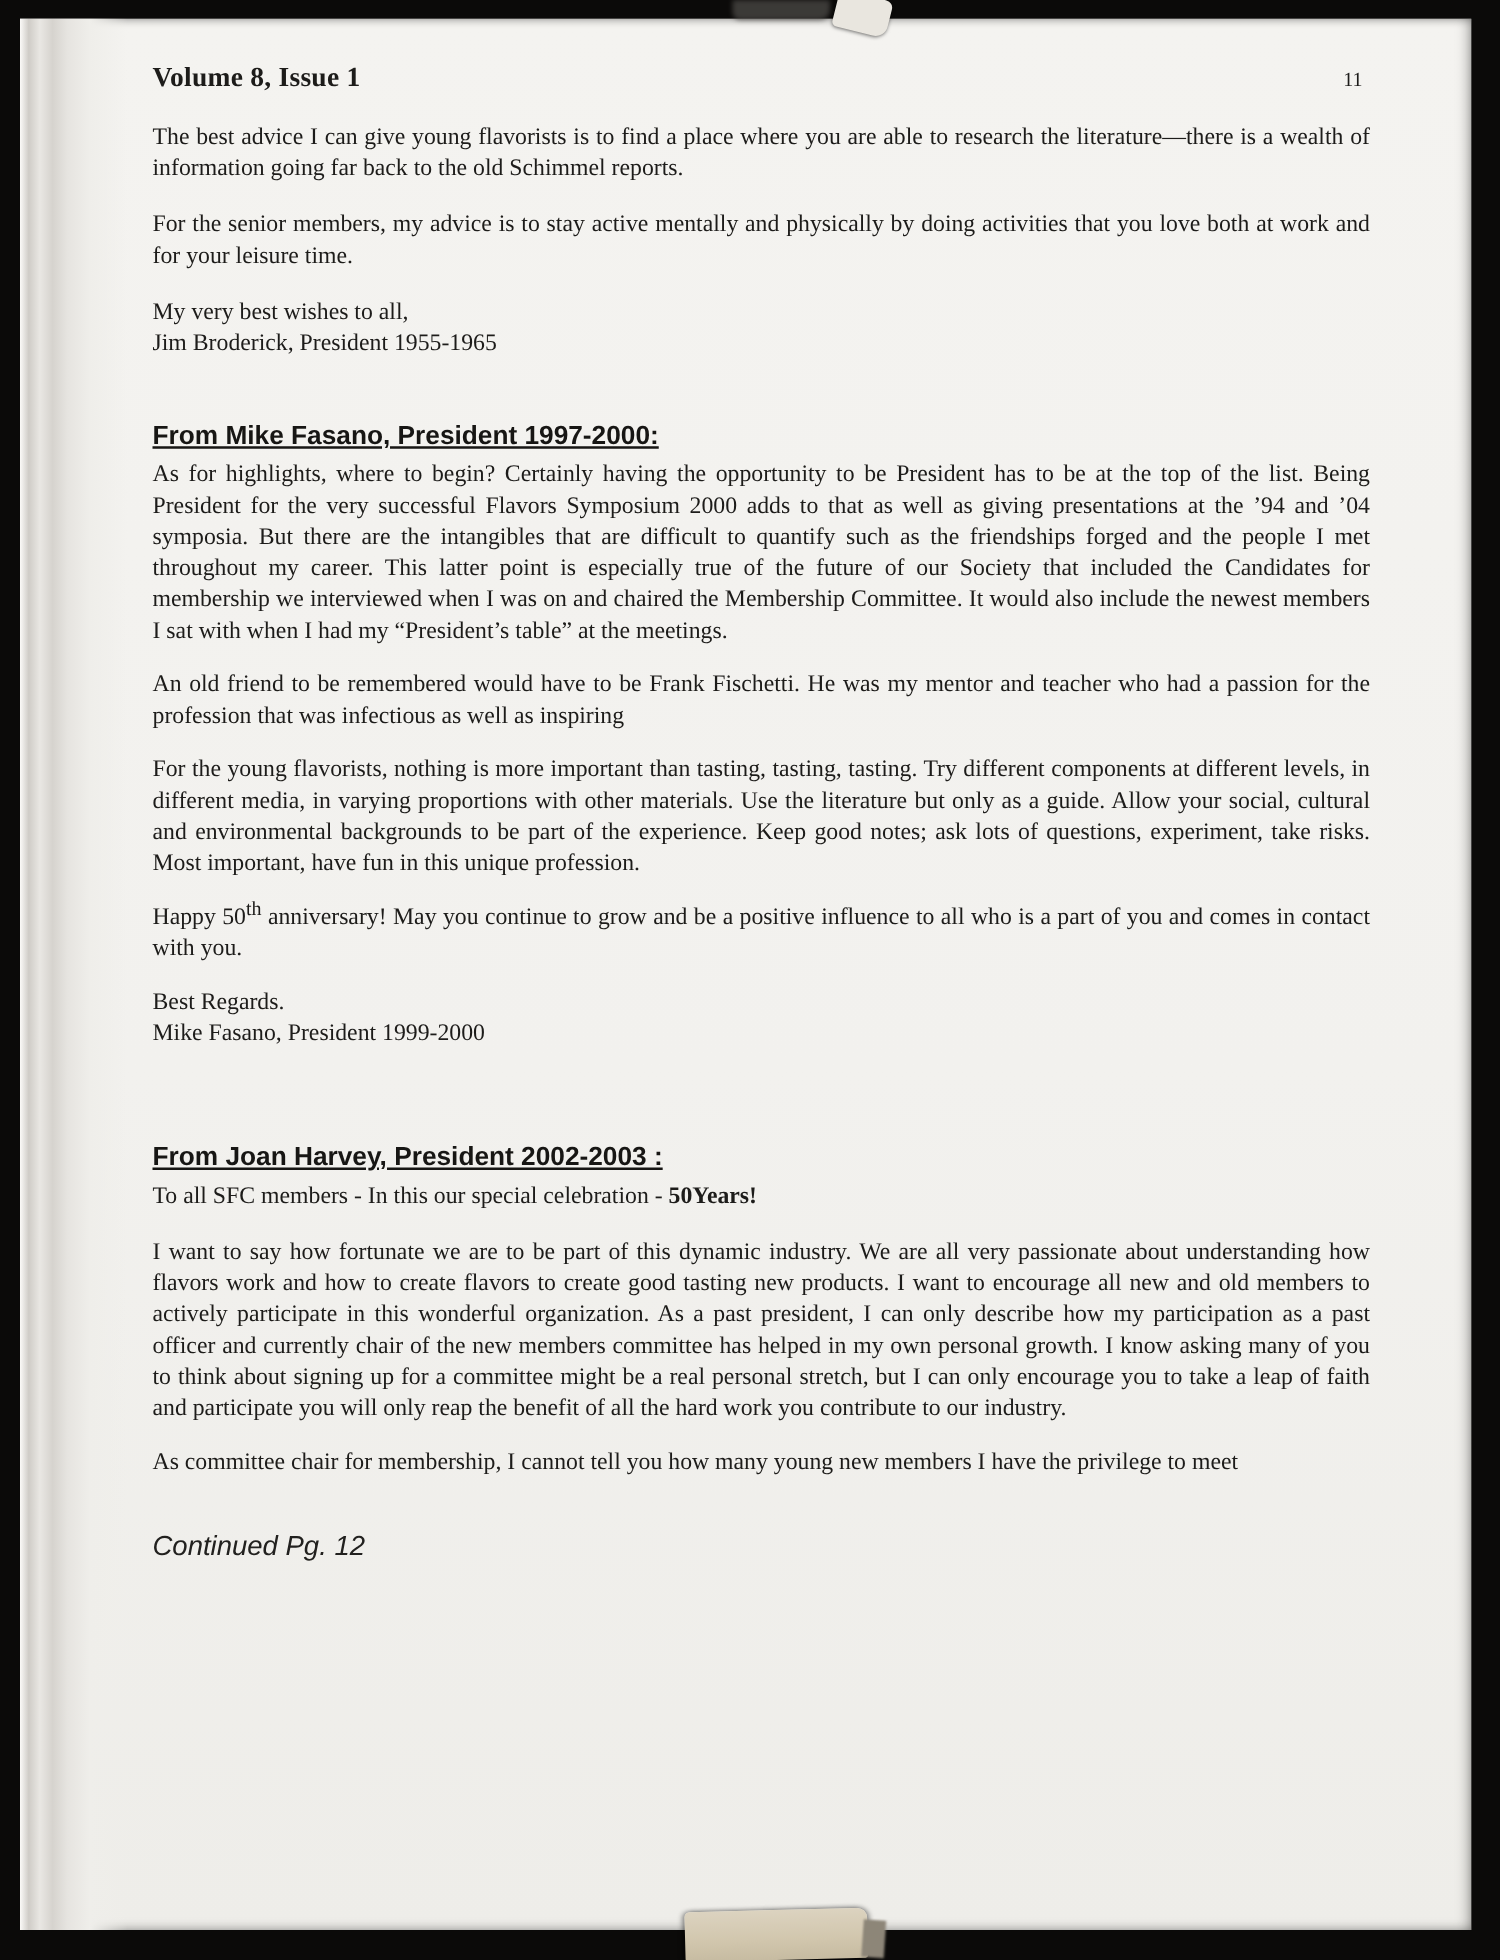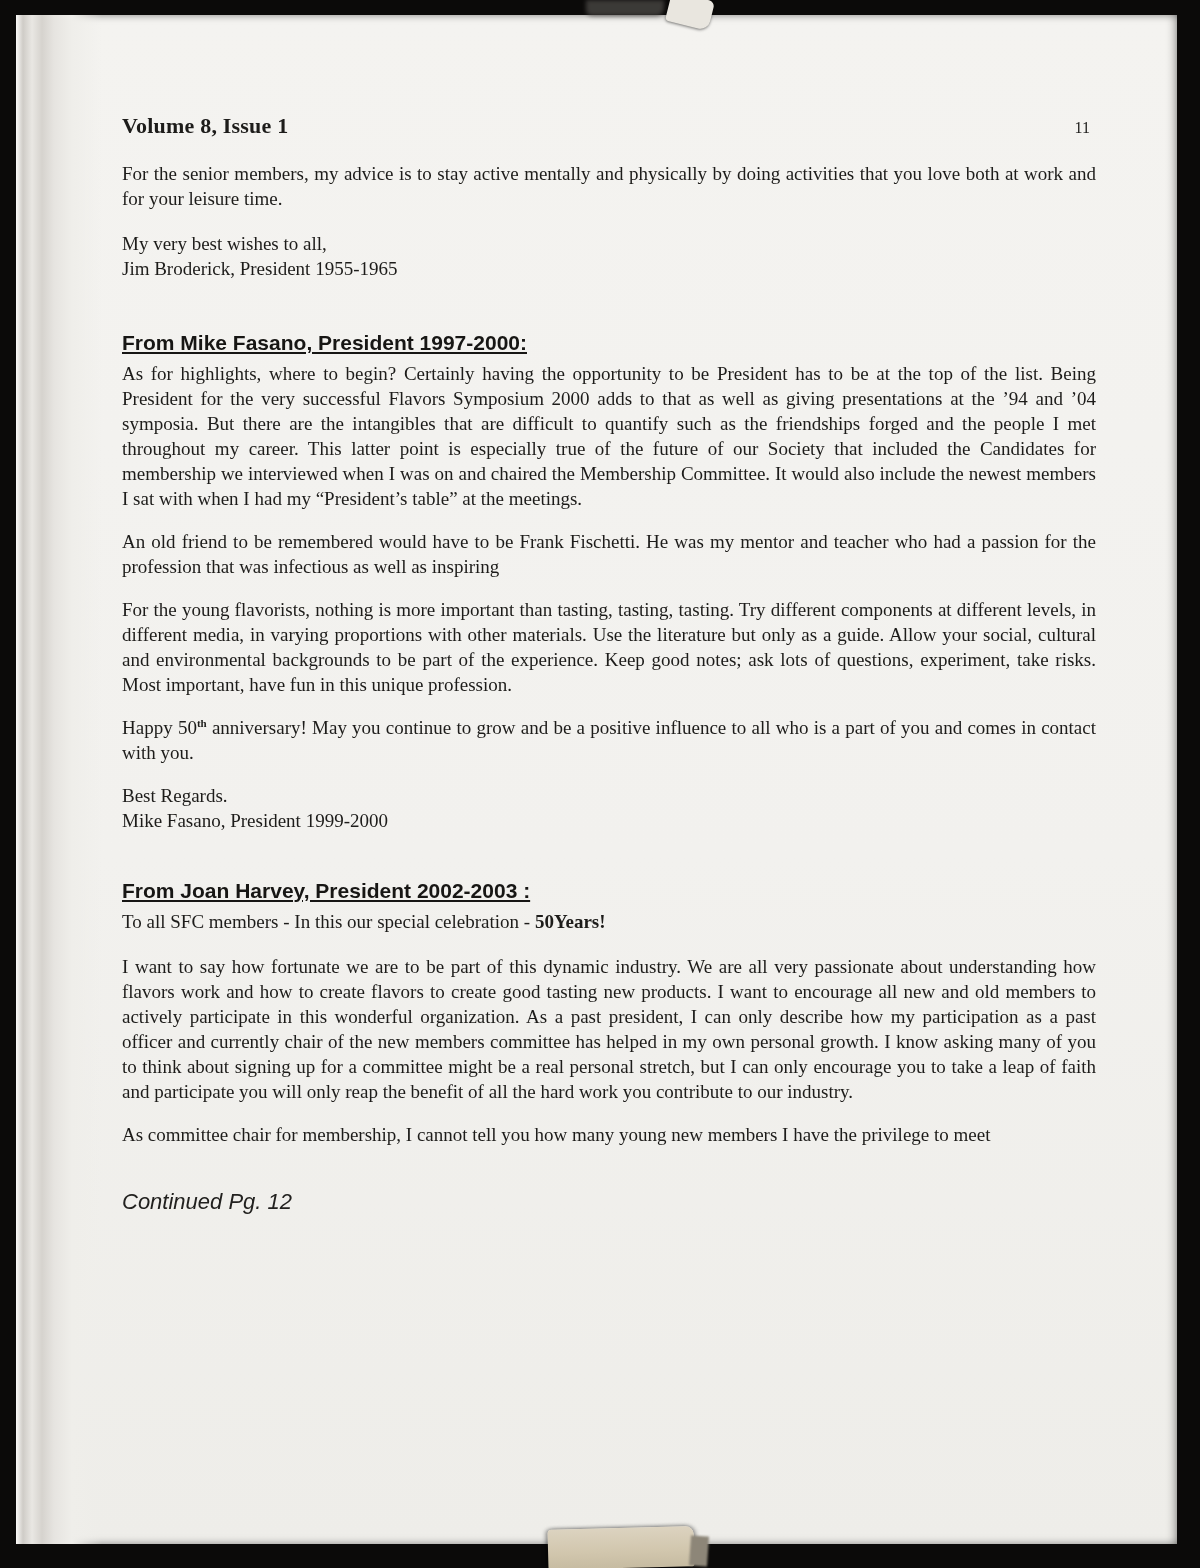--- a/index.html
+++ b/index.html
@@ -24,58 +24,58 @@
   .spine {
     position: absolute;
     left: 0; top: 0; bottom: 0;
     width: 86px;
     background: linear-gradient(90deg,
       #fbfaf8 0px, #cfccc7 7px, #e9e7e3 16px, #d6d3ce 26px,
       #e6e4e0 38px, #efeeea 56px, rgba(243,242,239,0) 86px);
   }
   .content {
     position: absolute;
-    left: 106px; top: 16px;
+    left: 106px; top: 0;
     width: 974px;
-    padding-top: 82px;
+    padding-top: 34px;
   }
   .header-row {
     display: flex;
     justify-content: space-between;
     align-items: baseline;
     margin-bottom: 22px;
   }
   .vol { font-weight: bold; font-size: 22px; letter-spacing: 0.2px; }
   .pagenum { font-size: 16px; padding-right: 6px; font-family: Liberation Serif, serif; }
   .para {
     font-size: 19px;
     line-height: 25px;
     text-align: justify;
     margin-bottom: 20px;
   }
   .tightpara { margin-bottom: 18px; }
   .sig { font-size: 19px; line-height: 25px; text-align: left; }
   .sig-block-1 { margin-bottom: 48px; }
-  .sig-block-2 { margin-bottom: 44px; }
+  .sig-block-2 { margin-bottom: 73px; }
   .section-heading {
     font-family: "Liberation Sans", sans-serif;
     font-weight: bold;
     font-size: 21px;
     line-height: 28px;
     text-decoration: underline;
     margin-bottom: 4px;
     color: #171614;
   }
   .intro-line {
     font-size: 19px;
     line-height: 25px;
     margin-bottom: 20px;
   }
   .b { font-weight: bold; }
-  .sup { font-size: 11px; vertical-align: super; line-height: 0; font-weight: bold; }
+  .sup { font-size: 16px; vertical-align: super; line-height: 0; }
   .footer-continued {
     font-family: "Liberation Sans", sans-serif;
     font-style: italic;
     font-size: 22px;
     margin-top: 42px;
     color: #22211f;
   }
   
   .smudge-top {
     position: absolute;
@@ -119,20 +119,21 @@
 <div class="page">
   <div class="spine"></div>
 
   <div class="content">
 
     <div class="header-row">
       <span class="vol">Volume 8, Issue 1</span>
       <span class="pagenum">11</span>
     </div>
 
+    <p class="para">The best advice I can give young flavorists is to find a place where you are able to research the literature—there is a wealth of information going far back to the old Schimmel reports.</p>
     <p class="para">For the senior members, my advice is to stay active mentally and physically by doing activities that you love both at work and for your leisure time.</p>
 
     <div class="sig-block-1">
       <p class="sig">My very best wishes to all,</p>
       <p class="sig">Jim Broderick, President 1955-1965</p>
     </div>
 
     <h2 class="section-heading">From Mike Fasano, President 1997-2000:</h2>
     <p class="para tightpara">As for highlights, where to begin? Certainly having the opportunity to be President has to be at the top of the list. Being President for the very successful Flavors Symposium 2000 adds to that as well as giving presentations at the ’94 and ’04 symposia. But there are the intangibles that are difficult to quantify such as the friendships forged and the people I met throughout my career. This latter point is especially true of the future of our Society that included the Candidates for membership we interviewed when I was on and chaired the Membership Committee. It would also include the newest members I sat with when I had my “President’s table” at the meetings.</p>
     <p class="para tightpara">An old friend to be remembered would have to be Frank Fischetti. He was my mentor and teacher who had a passion for the profession that was infectious as well as inspiring</p>

